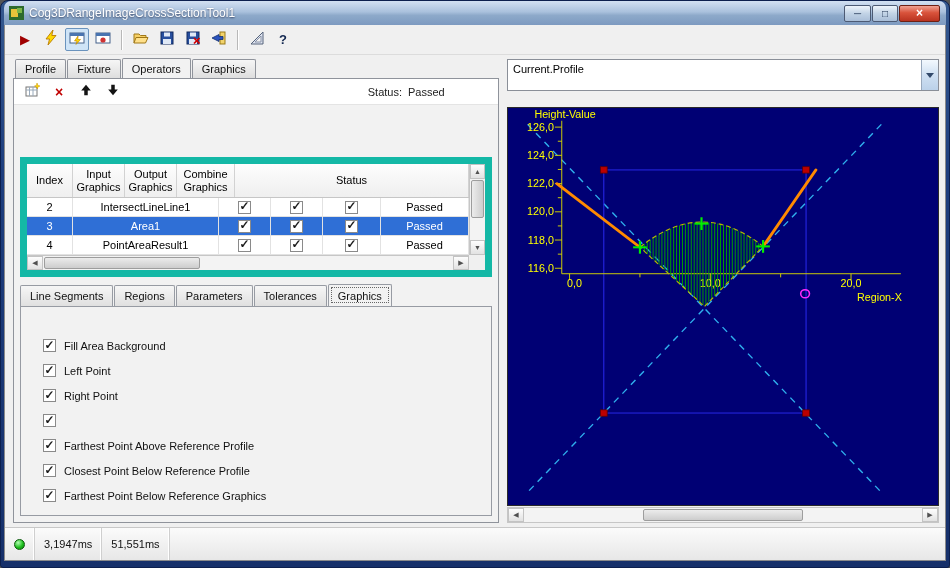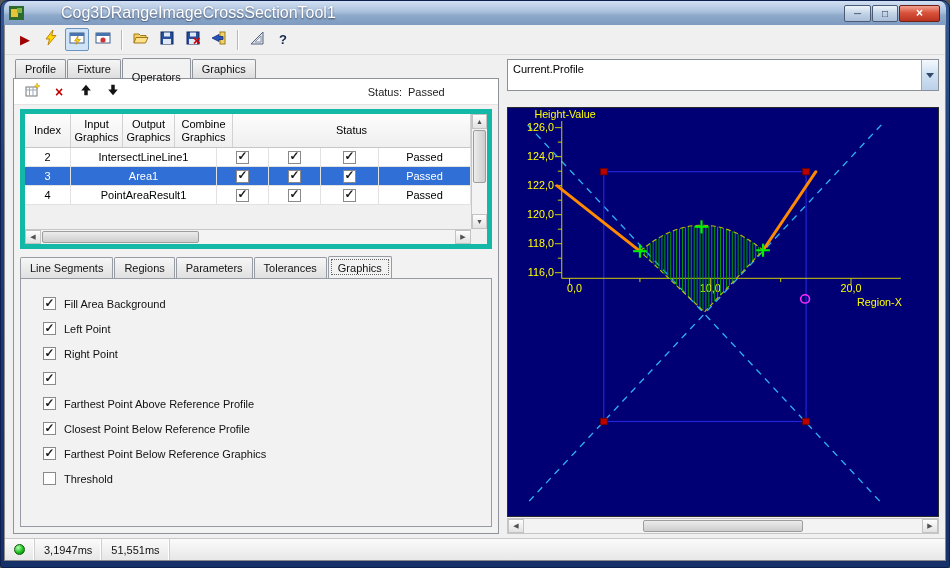--- a/index.html
+++ b/index.html
@@ -10,21 +10,21 @@
     background:linear-gradient(180deg,#35598f,#1e3e7e 30%,#16306a);
     border:1px solid #0c1f4e;border-radius:8px 8px 3px 3px;
     padding:0 3px 6px 3px;
   }
   .titlebar{
     height:24px;display:flex;align-items:center;gap:5px;padding:0 4px 0 5px;
     background:linear-gradient(180deg,#d2e0f2,#aac1dd 45%,#8da9ca 60%,#7d9ac0);
     border-radius:7px 7px 0 0;
   }
   .app-icon{width:15px;height:14px;display:inline-flex;}
-  .title{flex:1;font-size:16px;color:#fff;text-shadow:0 1px 2px rgba(0,0,30,.6);white-space:nowrap;overflow:hidden;margin-left:32px;}
+  .title{flex:1;font-size:12px;color:#fff;text-shadow:0 1px 2px rgba(0,0,30,.6);white-space:nowrap;overflow:hidden;}
   .wc{display:flex;gap:1px;margin-right:2px;}
   .wbtn{
     height:17px;border:1px solid #4c5a74;border-radius:2px;
     display:flex;align-items:center;justify-content:center;
     font-size:10px;color:#15294a;cursor:default;
     background:linear-gradient(180deg,#eef4fb,#c2d3e6 50%,#a9bed8);
   }
   .wbtn.min{width:27px;} .wbtn.max{width:26px;}
   .wbtn.close{width:41px;color:#fff;font-size:12px;font-weight:bold;
     background:linear-gradient(180deg,#f0a193,#d9533b 45%,#b93320);border-color:#6e2014;}
@@ -42,33 +42,33 @@
 
   
   .main{flex:1;display:flex;gap:8px;min-height:0;padding:4px 6px 4px 8px;}
   .left{width:486px;display:flex;flex-direction:column;min-height:0;}
   .right{flex:1;display:flex;flex-direction:column;min-width:0;}
 
   
   .tabs{display:flex;height:19px;padding-left:2px;position:relative;z-index:2;}
   .tab{padding:3px 9px 0 9px;font-size:11px;color:#111;border:1px solid #8f939b;border-bottom:none;
        border-radius:2px 2px 0 0;background:linear-gradient(#f6f6f6,#dedede);margin-right:1px;height:19px;}
-  .tab.active{background:#f2f2f2;height:20px;margin-top:-1px;padding-top:12px;}
+  .tab.active{background:#f2f2f2;height:20px;margin-top:-1px;padding-top:4px;}
   .tabpage{flex:1;border:1px solid #8f939b;background:#f2f2f2;display:flex;flex-direction:column;min-height:0;}
 
   
   .op-toolbar{height:26px;display:flex;align-items:center;gap:7px;background:#fff;padding:0 10px 0 8px;border-bottom:1px solid #e4e4e4;}
   .obtn{width:20px;height:20px;display:flex;align-items:center;justify-content:center;}
   .glyph-del{color:#c00000;font-weight:bold;font-size:14px;}
   .op-status{margin-left:auto;display:flex;align-items:center;gap:6px;font-size:11px;color:#222;}
   .op-status .val{width:80px;}
 
   
   .grid-wrap{margin:4px 6px 0 6px;}
-  .grid{display:flex;height:140px;border:5px solid #14b8a6;background:#f0f0f0;}
+  .grid{display:flex;height:120px;border:7px solid #14b8a6;background:#f0f0f0;margin-top:48px;}
   .grid-main{flex:1;display:flex;flex-direction:column;min-width:0;}
   .grid-header{display:flex;height:34px;background:linear-gradient(#fdfdfd,#efefef);border-bottom:1px solid #c6c6c6;}
   .gh{display:flex;align-items:center;justify-content:center;font-size:11px;color:#000;
       border-right:1px solid #d2d2d2;white-space:pre-line;text-align:center;line-height:1.15;}
   .grid-row{display:flex;height:19px;background:#fff;border-bottom:1px solid #e2e2e2;}
   .grid-row.selected{background:var(--selection,#2f6fd6);color:#fff;}
   .gc{display:flex;align-items:center;justify-content:center;font-size:11px;border-right:1px solid #e2e2e2;overflow:hidden;white-space:nowrap;}
   .c0{width:46px;} .c1{width:146px;} .c2{width:52px;} .c3{width:52px;} .c4{width:58px;} .c5{flex:1;}
   .grid-filler{flex:1;background:#f0f0f0;}
 
@@ -89,21 +89,21 @@
   .strack{flex:1;position:relative;}
   .sthumb{position:absolute;top:1px;bottom:1px;background:linear-gradient(#ececec,#cdcdcd);border:1px solid #9d9d9d;border-radius:2px;}
   .sthumb.grid-pos{left:1px;width:38%;}
   .sthumb.plot-pos{left:30%;width:40%;}
 
   
   .sub-tabs{display:flex;height:21px;margin:8px 6px 0 6px;position:relative;z-index:2;}
   .stab{padding:4px 9px 0 9px;font-size:11px;color:#111;border:1px solid #979ba3;border-bottom:none;
         border-radius:2px 2px 0 0;background:linear-gradient(#f6f6f6,#e0e0e0);margin-right:1px;height:21px;}
   .stab.active{background:#f2f2f2;height:22px;margin-top:-1px;padding-top:5px;outline:1px dotted #666;outline-offset:-4px;}
-  .sub-page{flex:1;margin:0 6px 6px 6px;border:1px solid #979ba3;background:#f2f2f2;padding:12px 8px 0 22px;min-height:0;}
+  .sub-page{flex:1;margin:0 6px 6px 6px;border:1px solid #979ba3;background:#f2f2f2;padding:26px 8px 0 22px;min-height:0;}
   .opt{display:flex;align-items:center;height:25px;gap:8px;font-size:11px;color:#111;}
 
   
   .combo{height:32px;display:flex;border:1px solid #8a8f98;background:#fff;}
   .combo-text{flex:1;font-size:11px;padding:3px 0 0 5px;color:#000;}
   .combo-btn{width:17px;background:linear-gradient(#f3f9fe,#cfe0f2 50%,#bbd1e9);border-left:1px solid #98a8bc;display:flex;align-items:center;justify-content:center;}
   .combo-arrow{width:0;height:0;border-left:4px solid transparent;border-right:4px solid transparent;border-top:5px solid #32496a;}
   .plot{flex:1;margin-top:16px;background:var(--plot-bg,#000074);border:1px solid #2a2a2a;position:relative;min-height:0;}
   .plot svg{position:absolute;inset:0;width:100%;height:100%;}
   .plot-hscroll{margin-top:1px;height:16px;display:flex;background:#f3f3f3;border:1px solid #c6c6c6;}
@@ -115,21 +115,21 @@
   .mk{fill:var(--corner-marker,#bb0000);stroke:#5e0000;stroke-width:0.8;}
   .axis,.tick{stroke:var(--axis,#d6d600);stroke-width:1;}
   .orange{stroke:var(--profile,#ff8a00);stroke-width:3;fill:none;stroke-linecap:round;}
   .area{fill:url(#hatch);stroke:var(--area-outline,#b9b900);stroke-width:1.2;stroke-dasharray:5 3;}
   #hatch line{stroke:var(--hatch,#00a000);stroke-width:1;}
   .cross{stroke:var(--cross-marker,#00ee00);stroke-width:2.2;}
   .pmark{stroke:var(--circle-marker,#ff2aff);fill:none;stroke-width:1.6;}
   .plot text{fill:var(--axis-label,#ffff00);font-family:"Liberation Sans",sans-serif;font-size:11px;}
 
   
-  .statusbar{height:22px;display:flex;align-items:stretch;background:linear-gradient(#fbfbfb,#e7e7e7);border-top:1px solid #c8c8c8;font-size:11px;color:#111;}
+  .statusbar{height:33px;display:flex;align-items:stretch;background:linear-gradient(#fbfbfb,#e7e7e7);border-top:1px solid #c8c8c8;font-size:11px;color:#111;}
   .sb-cell{display:flex;align-items:center;padding:0 9px;border-right:1px solid #cfcfcf;box-shadow:inset -2px 0 0 -1px #fff;}
   .led{width:11px;height:11px;border-radius:50%;border:1px solid #0a5a0a;
        background:radial-gradient(circle at 35% 30%,#b4ffb4,var(--status-led,#1fbf1f) 55%,#0a7a0a);}
   .sb-fill{flex:1;}
 </style>
 </head>
 <body>
 
 <div class="window">
   <div class="titlebar">
@@ -367,24 +367,20 @@
               <span>Farthest Point Above Reference Profile</span>
             </label>
             <label class="opt">
               <span class="cb checked"></span>
               <span>Closest Point Below Reference Profile</span>
             </label>
             <label class="opt">
               <span class="cb checked"></span>
               <span>Farthest Point Below Reference Graphics</span>
             </label>
-            <label class="opt">
-              <span class="cb"></span>
-              <span>Threshold</span>
-            </label>
           </div>
         </div>
       </div>
 
       <div class="right">
         <div class="combo">
           <span class="combo-text">Current.Profile</span>
           <span class="combo-btn">
               <span class="combo-arrow"></span>
             </span>

